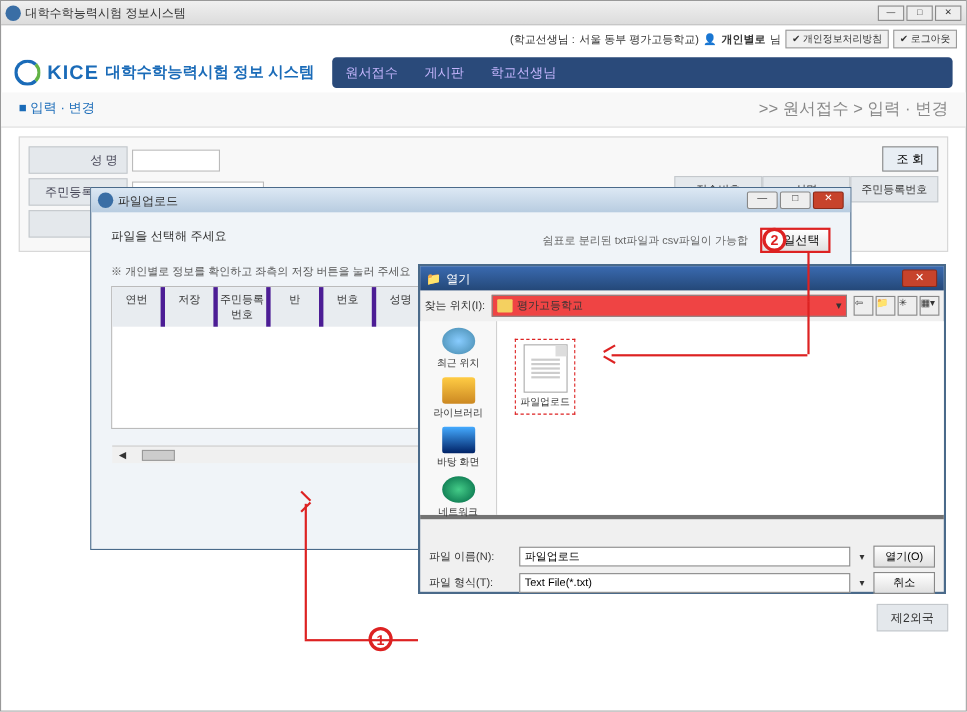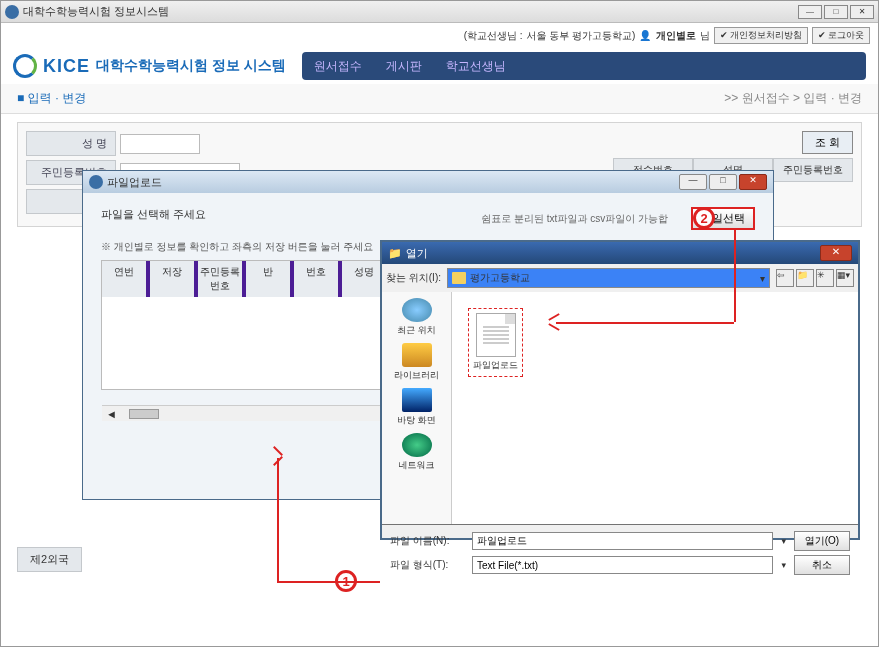--- a/index.html
+++ b/index.html
@@ -21,35 +21,35 @@
     .logo { display: flex; align-items: center; gap: 6px; }
     .logo-mark { width: 24px; height: 24px; border: 3px solid #1a6bb8; border-radius: 50%; border-right-color: #62b345; position: relative; }
     .logo-text { font-size: 18px; font-weight: bold; color: #1a6bb8; letter-spacing: 1px; }
     .logo-sub { font-size: 14px; color: #1a6bb8; font-weight: bold; }
     
     .navbar { flex: 1; background: #2a4a7a; border-radius: 4px; height: 28px; display: flex; align-items: center; padding: 0 12px; gap: 24px; }
     .nav-item { color: #c4b5fd; font-size: 12px; cursor: pointer; }
     
     .breadcrumb-row { display: flex; justify-content: space-between; padding: 6px 16px; background: #f8f8f8; border-bottom: 1px solid #ddd; }
     .section-label { color: #1a6bb8; font-weight: normal; font-size: 12px; }
-    .breadcrumb { color: #888; font-size: 12px; }
+    .breadcrumb { color: #888; font-size: 15px; }
     
     .content { padding: 8px 16px; position: relative; height: 560px; }
     
     .form-area { background: #f8f8f8; border: 1px solid #d4d4d4; padding: 8px; display: flex; gap: 8px; }
     .form-left { flex: 1; }
     .form-row { display: flex; align-items: center; margin-bottom: 4px; }
     .form-label { width: 90px; text-align: right; padding: 4px 8px; background: #e4e8ec; border: 1px solid #c4c8cc; font-size: 11px; color: #445; }
     .form-input { flex: 1; height: 20px; border: 1px solid #bbb; background: #fff; padding: 0 4px; margin-left: 4px; }
     .form-right { width: 240px; }
     .search-btn { padding: 3px 12px; border: 1px solid #888; background: #e8eef4; cursor: pointer; font-size: 11px; margin-bottom: 4px; float: right; }
     .mini-table-header { display: flex; clear: both; }
     .mini-th { flex: 1; text-align: center; padding: 4px; background: #e4e8ec; border: 1px solid #c4c8cc; font-size: 10px; }
     
-    .second-label-row { margin-top: 320px; }
+    .second-label-row { margin-top: 320px; text-align: right; }
     .tag-label { display: inline-block; background: #e4e8ec; border: 1px solid #c4c8cc; padding: 4px 12px; font-size: 11px; }
     
     
     .dialog-upload { position: absolute; left: 82px; top: 170px; width: 692px; height: 330px; background: #f0f4f8; border: 1px solid #4a6a8a; }
     .dialog-titlebar { height: 22px; background: linear-gradient(#dce8f4, #b8cce0); display: flex; align-items: center; justify-content: space-between; padding: 0 6px; }
     .dialog-title-left { display: flex; align-items: center; gap: 4px; }
     .dialog-controls { display: flex; gap: 2px; }
     .dlg-btn { width: 28px; height: 16px; border: 1px solid #888; background: #eee; font-size: 9px; text-align: center; cursor: pointer; border-radius: 2px; }
     .dlg-btn.close { background: #c7432c; color: #fff; border-color: #8a2a1a; }
     
@@ -61,46 +61,46 @@
     .upload-thead { display: flex; background: #e8ecf0; }
     .upload-th { flex: 1; text-align: center; padding: 4px 2px; border-right: 4px solid #4c1d95; font-size: 10px; }
     .upload-scroll { height: 16px; background: #f0f0f0; border-top: 1px solid #ccc; padding: 2px 4px; display: flex; align-items: center; margin-top: 108px;}
     .scroll-thumb { width: 30px; height: 10px; background: #ccc; border: 1px solid #999; margin-left: 12px; }
     
     
     .dialog-open { position: absolute; left: 380px; top: 240px; width: 480px; height: 300px; background: #f0f0f0; border: 2px solid #4a6a8a; }
     .open-titlebar { height: 22px; background: linear-gradient(#3a6ab0,#244878); color: #fff; display: flex; align-items: center; justify-content: space-between; padding: 0 6px; font-size: 11px; }
     .open-close { width: 32px; height: 16px; background: #c7432c; color: #fff; border: 1px solid #8a2a1a; border-radius: 2px; text-align: center; cursor: pointer; font-size: 10px; }
     
-    .open-body { display: flex; height: 232px; }
+    .open-body { display: flex; height: 176px; }
     .open-sidebar { width: 70px; background: #f8f8f8; border-right: 1px solid #ccc; padding: 6px 2px; }
     .side-item { text-align: center; margin-bottom: 6px; cursor: pointer; }
     .side-icon { width: 30px; height: 24px; margin: 0 auto 2px; background: #6ab4e8; border-radius: 3px; }
     .side-icon.recent { background: radial-gradient(#8cf,#48a); border-radius: 50%; }
     .side-icon.desktop { background: linear-gradient(#4af,#026); border-radius: 2px; }
     .side-icon.library { background: linear-gradient(#fc4,#c82); }
     .side-icon.computer { background: linear-gradient(#888,#444); }
     .side-icon.network { background: radial-gradient(#4c8,#064); border-radius: 50%; }
     .side-label { font-size: 9px; }
     
     .open-main { flex: 1; background: #fff; padding: 4px; }
     .open-location { display: flex; align-items: center; gap: 6px; padding: 4px; font-size: 10px; }
-    .loc-select { flex: 1; border: 1px solid #888; height: 20px; background: #3b82f6; display: flex; align-items: center; padding: 0 4px; }
+    .loc-select { flex: 1; border: 1px solid #888; height: 20px; background: #ef4444; display: flex; align-items: center; padding: 0 4px; }
     .loc-folder-icon { width: 14px; height: 12px; background: #f4d060; border-radius: 1px; display: inline-block; margin-right: 4px; }
     .loc-tools { display: flex; gap: 2px; }
     .loc-btn { width: 18px; height: 18px; border: 1px solid #888; background: #eee; cursor: pointer; font-size: 9px; }
     
     .file-list { padding: 12px; }
     .file-item { display: inline-block; text-align: center; cursor: pointer; border: 1px dashed #d22; padding: 4px; }
     .file-icon { width: 40px; height: 44px; background: #fff; border: 1px solid #aaa; margin: 0 auto 2px; position: relative; }
     .file-icon::before { content: ""; position: absolute; top: 0; right: 0; width: 10px; height: 10px; background: #ddd; }
     .file-icon::after { content: ""; position: absolute; top: 12px; left: 6px; right: 6px; height: 2px; background: #ccc; box-shadow: 0 4px 0 #ccc, 0 8px 0 #ccc, 0 12px 0 #ccc, 0 16px 0 #ccc; }
     .file-name { font-size: 9px; }
     
-    .open-footer { padding: 6px 8px; border-top: 1px solid #737373; }
+    .open-footer { padding: 24px 8px; border-top: 4px solid #737373; }
     .footer-row { display: flex; align-items: center; gap: 8px; margin-bottom: 4px; }
     .footer-label { width: 74px; font-size: 10px; }
     .footer-input { flex: 1; height: 18px; border: 1px solid #888; background: #fff; padding: 0 4px; font-size: 10px; }
     .footer-btn { width: 56px; height: 20px; border: 1px solid #888; background: linear-gradient(#fff,#e0e0e0); font-size: 10px; cursor: pointer; }
     
     
     .annotation { position: absolute; pointer-events: none; }
     .circle-num { width: 22px; height: 22px; border: 3px solid #d22; border-radius: 50%; color: #d22; font-weight: bold; font-size: 13px; display: flex; align-items: center; justify-content: center; background: #fff; }
     .arrow-line { background: #d22; position: absolute; }
   </style>
@@ -194,21 +194,21 @@
     <div class="dialog-controls">
       <div class="dlg-btn">—</div>
       <div class="dlg-btn">□</div>
       <div class="dlg-btn close">✕</div>
     </div>
   </div>
   <div class="dialog-body">
     <div class="dialog-row1">
       <span>파일을 선택해 주세요</span>
       <div>
-        <span style="font-size:10px;color:#666;margin-right:20px">쉼표로 분리된 txt파일과 csv파일이 가능합</span>
+        <span style="font-size:10px;color:#666;margin-right:8px">쉼표로 분리된 txt파일과 csv파일이 가능합</span>
         <button class="file-select-btn">파일선택</button>
       </div>
     </div>
     <div class="dialog-note">※ 개인별로 정보를 확인하고 좌측의 저장 버튼을 눌러 주세요</div>
     <div class="upload-table">
       <div class="upload-thead">
         <div class="upload-th">연번</div>
         <div class="upload-th">저장</div>
         <div class="upload-th">주민등록번호</div>
         <div class="upload-th">반</div>

